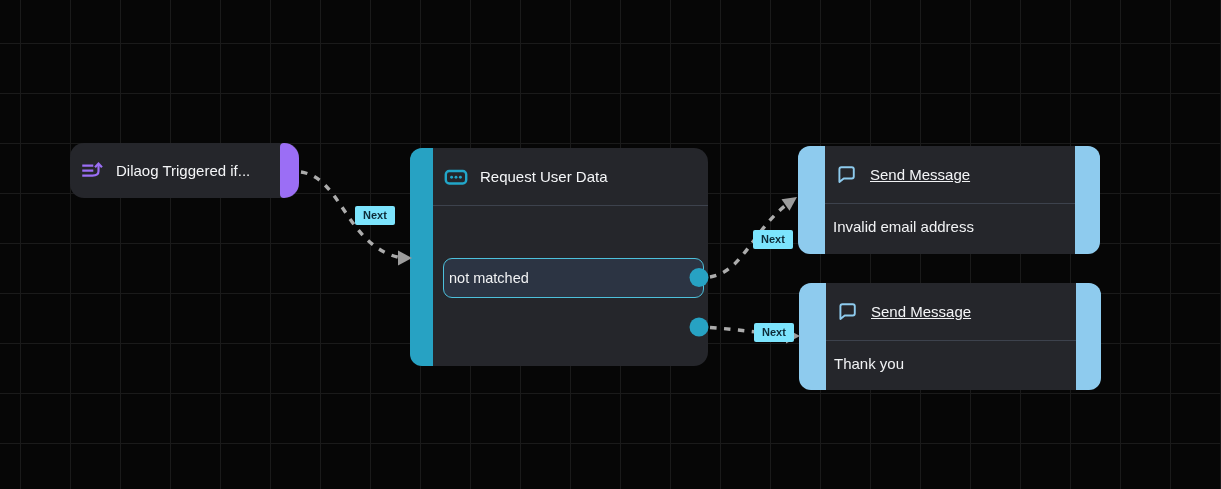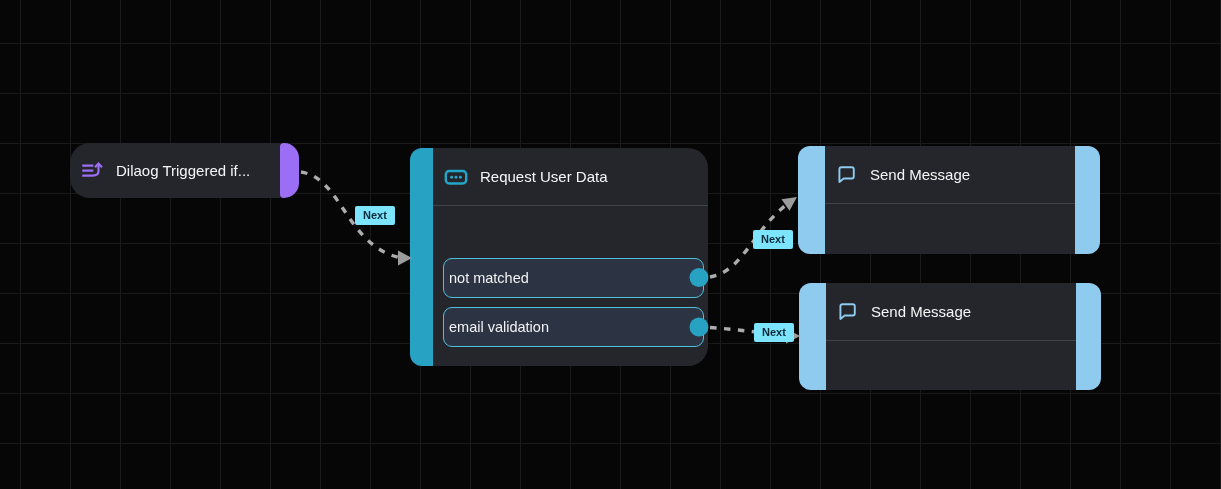--- a/index.html
+++ b/index.html
@@ -7,21 +7,21 @@
     position:relative;width:1221px;height:489px;overflow:hidden;
     background-color:#060606;
     background-image:
       linear-gradient(to right,#1a1a1a 1px,transparent 1px),
       linear-gradient(to bottom,#1a1a1a 1px,transparent 1px);
     background-size:50px 50px;
     background-position:20px 43px;
     font-family:"Liberation Sans",sans-serif;
     color:#f1f2f4;
   }
-  .node{position:absolute;background:#25262b;border-radius:20px;z-index:1;}
+  .node{position:absolute;background:#25262b;border-radius:14px;z-index:1;}
   .node .title{font-size:15px;color:#f5f6f8;white-space:nowrap;}
   .hdr{display:flex;align-items:center;gap:12px;}
   .divider{border-top:1px solid #3d424d;}
 
   
   .n-trigger{left:70px;top:143px;width:229px;height:55px;display:flex;align-items:center;padding-left:9px;box-sizing:border-box;}
   .n-trigger .title{margin-left:11px;}
   .handle-purple{position:absolute;right:0;top:0;width:19px;height:55px;background:#9b6ef5;border-radius:4px 15px 15px 4px;}
 
   
@@ -32,21 +32,21 @@
   .opt-row{position:absolute;left:33px;width:254px;height:38px;background:#2c3443;border:1px solid #4dc0dc;border-radius:9px;display:flex;align-items:center;padding-left:5px;font-size:14.5px;box-sizing:content-box;}
   .opt-1{top:110px;}
   .opt-2{top:159px;}
 
   
   .n-msg{width:302px;height:108px;box-sizing:border-box;}
   .n-msg1{left:798px;top:146px;}
   .n-msg2{left:799px;top:283px;height:107px;}
   .bar-blue-l{position:absolute;left:0;top:0;width:27px;height:100%;background:#8ecbee;border-radius:12px 0 0 12px;}
   .bar-blue-r{position:absolute;right:0;top:0;width:25px;height:100%;background:#8ecbee;border-radius:0 12px 12px 0;}
-  .n-msg .hdr{height:57px;padding-left:37px;}
+  .n-msg .hdr{height:57px;padding-left:37px;text-decoration:underline;}
   .n-msg .body{padding:14px 0 0 35px;font-size:15px;}
 
   .icon{display:inline-flex;flex:0 0 auto;}
 
   
   .edge-layer{position:absolute;left:0;top:0;z-index:2;pointer-events:none;}
   .edge{fill:none;stroke:#acacac;stroke-width:3.4;stroke-dasharray:6.5 7.5;}
   .arrow{fill:#9c9c9c;}
   .dot{fill:#27a2c3;}
 
@@ -84,51 +84,50 @@
           <circle cx="12" cy="12.3" r="1.45" fill="#22a6c9"></circle>
           <circle cx="16.4" cy="12.3" r="1.45" fill="#22a6c9"></circle>
         </svg>
       </span>
       <span class="title">Request User Data</span>
     </div>
     <div class="divider"></div>
     <div class="opt-row opt-1">
       <span>not matched</span>
     </div>
-    <div class="opt-row opt-2">
-      <span>email validation</span>
-    </div>
   </div>
 
   <div class="node n-msg n-msg1">
     <div class="bar-blue-l"></div>
     <div class="bar-blue-r"></div>
     <div class="hdr">
       <span class="icon">
         <svg width="23" height="23" viewBox="0 0 24 24">
           <path d="M4.6 6.6 a2.1 2.1 0 0 1 2.1-2.1 h10.8 a2.1 2.1 0 0 1 2.1 2.1 v7.4 a2.1 2.1 0 0 1 -2.1 2.1 h-8.4 l-4.5 3.7 z" fill="none" stroke="#8ecbee" stroke-width="2" stroke-linejoin="round"></path>
         </svg>
       </span>
       <span class="title">Send Message</span>
     </div>
     <div class="divider"></div>
+    <div class="body">Invalid email address</div>
   </div>
 
   <div class="node n-msg n-msg2">
     <div class="bar-blue-l"></div>
     <div class="bar-blue-r"></div>
     <div class="hdr">
       <span class="icon">
         <svg width="23" height="23" viewBox="0 0 24 24">
           <path d="M4.6 6.6 a2.1 2.1 0 0 1 2.1-2.1 h10.8 a2.1 2.1 0 0 1 2.1 2.1 v7.4 a2.1 2.1 0 0 1 -2.1 2.1 h-8.4 l-4.5 3.7 z" fill="none" stroke="#8ecbee" stroke-width="2" stroke-linejoin="round"></path>
         </svg>
       </span>
       <span class="title">Send Message</span>
     </div>
     <div class="divider"></div>
+    <div class="body">Thank you</div>
   </div>
 
   <svg class="edge-layer" width="1221" height="489">
     <path class="edge" d="M301 172 C 342 178, 346 246, 401 258"></path>
     <polygon class="arrow" points="412,258 398,250.5 398,265.5"></polygon>
 
     <path class="edge" d="M710 277 C 742 272, 752 232, 786 205"></path>
     <polygon class="arrow" points="797,197 789.5,210.7 781.5,199.3"></polygon>
 
     <path class="edge" d="M710 327.5 C 738 329.5, 752 332, 788 335"></path>

